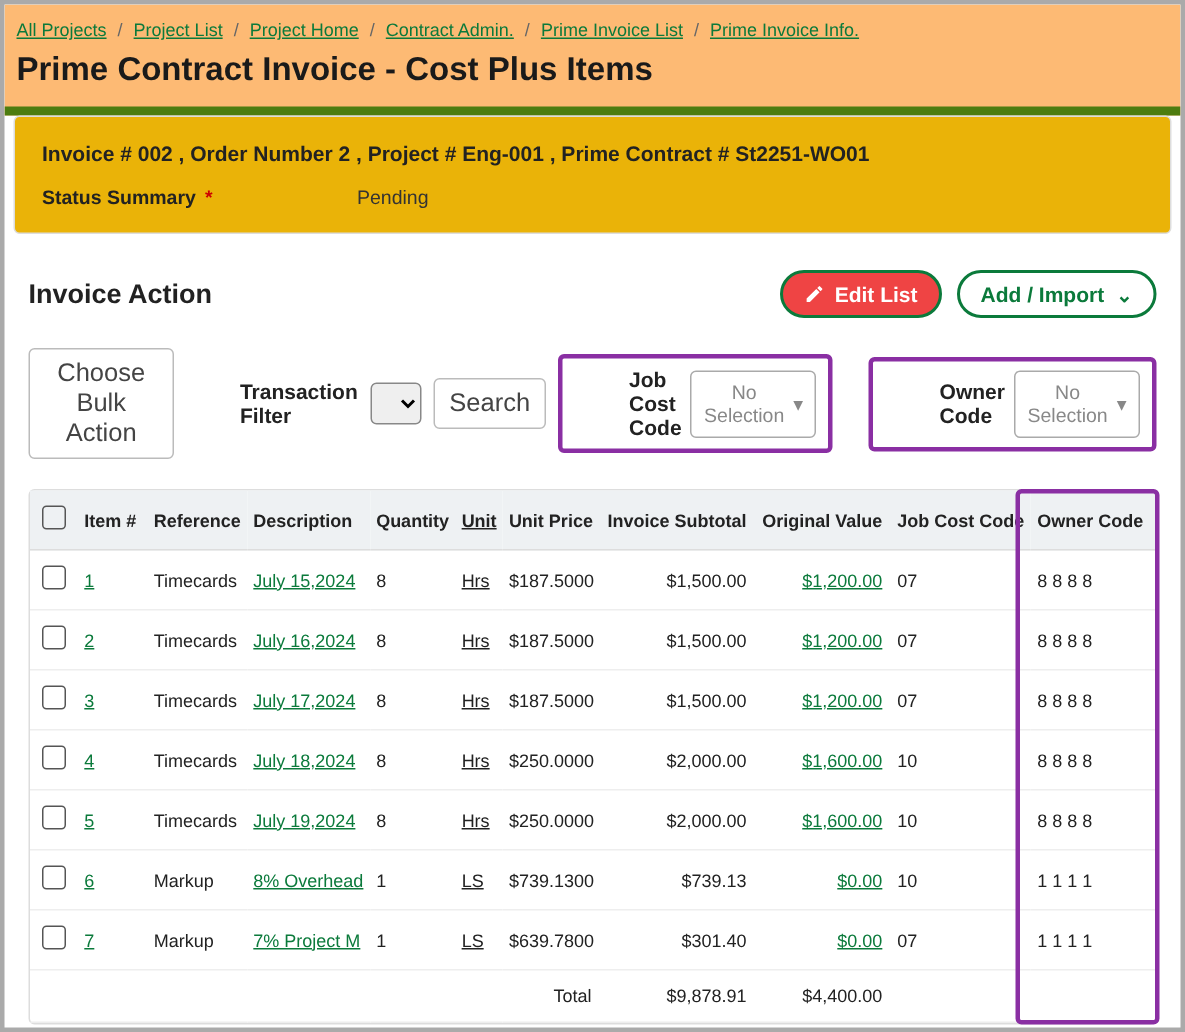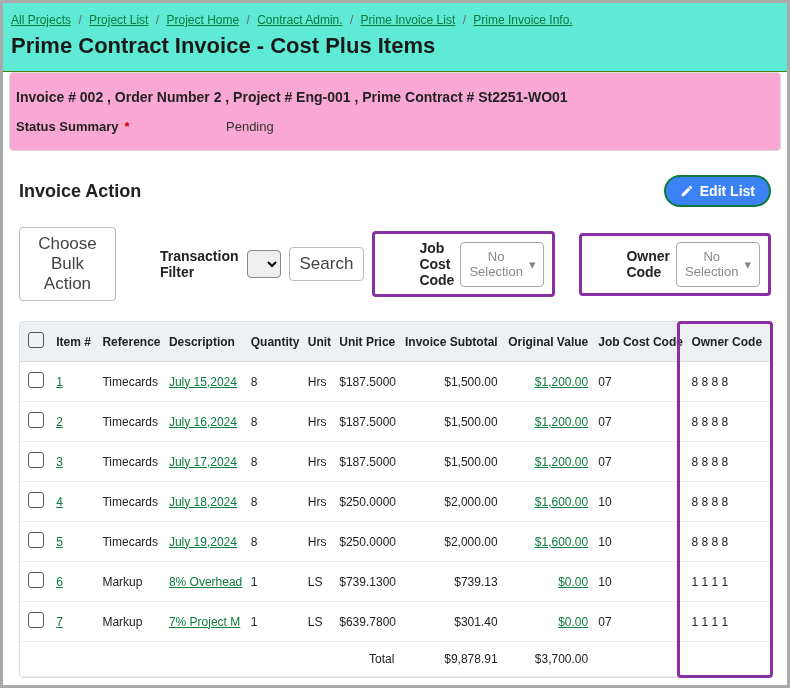--- a/index.html
+++ b/index.html
@@ -7,48 +7,48 @@
     font-family: -apple-system, BlinkMacSystemFont, "Segoe UI", Arial, sans-serif;
     font-size: 13px;
     color: #222;
     background: #fff;
     border: 3px solid #aaa;
     width: 790px;
     height: 688px;
     overflow: hidden;
   }
   .header-area {
-    background: #5eead4;
+    background: #fdba74;
     padding: 8px 8px 4px 8px;
-    border-bottom: 1px solid #4d7c0f;
+    border-bottom: 6px solid #4d7c0f;
   }
   .breadcrumb {
     font-size: 12px;
     padding: 2px 0 6px 0;
   }
   .breadcrumb a {
     color: #0b7a3b;
     text-decoration: underline;
   }
   .breadcrumb .sep {
     color: #666;
     margin: 0 4px;
   }
   .page-title {
     font-size: 22px;
     font-weight: 700;
     color: #1a1a1a;
     padding: 0 0 8px 0;
   }
   .card {
-    background: #f9a8d4;
+    background: #eab308;
     border: 1px solid #ddd;
     border-radius: 4px;
     margin: 0 6px 10px 6px;
-    padding: 16px 6px;
+    padding: 16px 18px;
   }
   .invoice-meta {
     font-weight: 700;
     font-size: 14px;
     margin-bottom: 14px;
   }
   .status-row {
     display: flex;
     align-items: center;
     font-size: 13px;
@@ -83,21 +83,21 @@
     padding: 6px 14px;
     border-radius: 22px;
     font-weight: 700;
     font-size: 14px;
     cursor: pointer;
     border: 2px solid #0b7a3b;
     background: #fff;
     color: #0b7a3b;
   }
   .btn.primary {
-    background: #3b82f6;
+    background: #ef4444;
     color: #fff;
   }
   .btn svg { width: 14px; height: 14px; }
   .chev-down { font-size: 13px; margin-left: 2px; }
   .toolbar {
     display: flex;
     align-items: center;
     padding: 8px 6px 20px 6px;
     gap: 8px;
     font-size: 14px;
@@ -175,21 +175,21 @@
   .link {
     color: #0b7a3b;
     text-decoration: underline;
     cursor: pointer;
   }
   .col-chk   { width: 32px; text-align: center; }
   .col-item  { width: 46px; }
   .col-ref   { width: 66px; }
   .col-desc  { width: 74px; }
   .col-qty   { width: 50px; }
-  .col-unit  { width: 30px; }
+  .col-unit  { width: 30px; text-decoration: underline; }
   .col-price { width: 62px; }
   .col-sub   { width: 100px; }
   .col-orig  { width: 84px; }
   .col-jcc   { width: 84px; }
   .col-owner { width: 82px; }
   .totals-row td { font-weight: 400; border-top: 1px solid #ddd; }
   .owner-col-highlight {
     position: absolute;
     border: 3px solid #8a2fa3;
     border-radius: 4px;
@@ -235,20 +235,24 @@
 
 <div class="main-area">
   <div class="section-header">
     <div class="section-title">Invoice Action</div>
     <div class="section-actions">
       <button class="btn primary">
         <svg viewBox="0 0 24 24" fill="none" stroke="currentColor" stroke-width="2">
           <path d="M3 17.25V21h3.75L17.8 9.94l-3.75-3.75L3 17.25zM20.7 7.04a1 1 0 0 0 0-1.41l-2.34-2.34a1 1 0 0 0-1.41 0l-1.83 1.83 3.75 3.75 1.83-1.83z" fill="currentColor" stroke="none"></path>
         </svg>
         <span>Edit List</span>
+      </button>
+      <button class="btn">
+        <span>Add / Import</span>
+        <span class="chev-down">⌄</span>
       </button>
     </div>
   </div>
 
   <div class="toolbar">
     <button class="plain-btn">Choose Bulk Action</button>
     <span class="label">Transaction Filter</span>
     <select></select>
     <button class="plain-btn">Search</button>
 
@@ -383,21 +387,21 @@
             </tr>
             <tr class="totals-row">
               <td></td>
               <td></td>
               <td></td>
               <td></td>
               <td></td>
               <td></td>
               <td class="right">Total</td>
               <td class="right">$9,878.91</td>
-              <td class="right">$3,700.00</td>
+              <td class="right">$4,400.00</td>
               <td></td>
               <td></td>
             </tr>
           </tbody>
       </table>
     </div>
     <div class="owner-col-highlight" style="top: 0px; right: 4px; width: 96px; height: 357px;"></div>
   </div>
 
   <div class="footer-count">Total No. Of Row(s) : 7</div>

